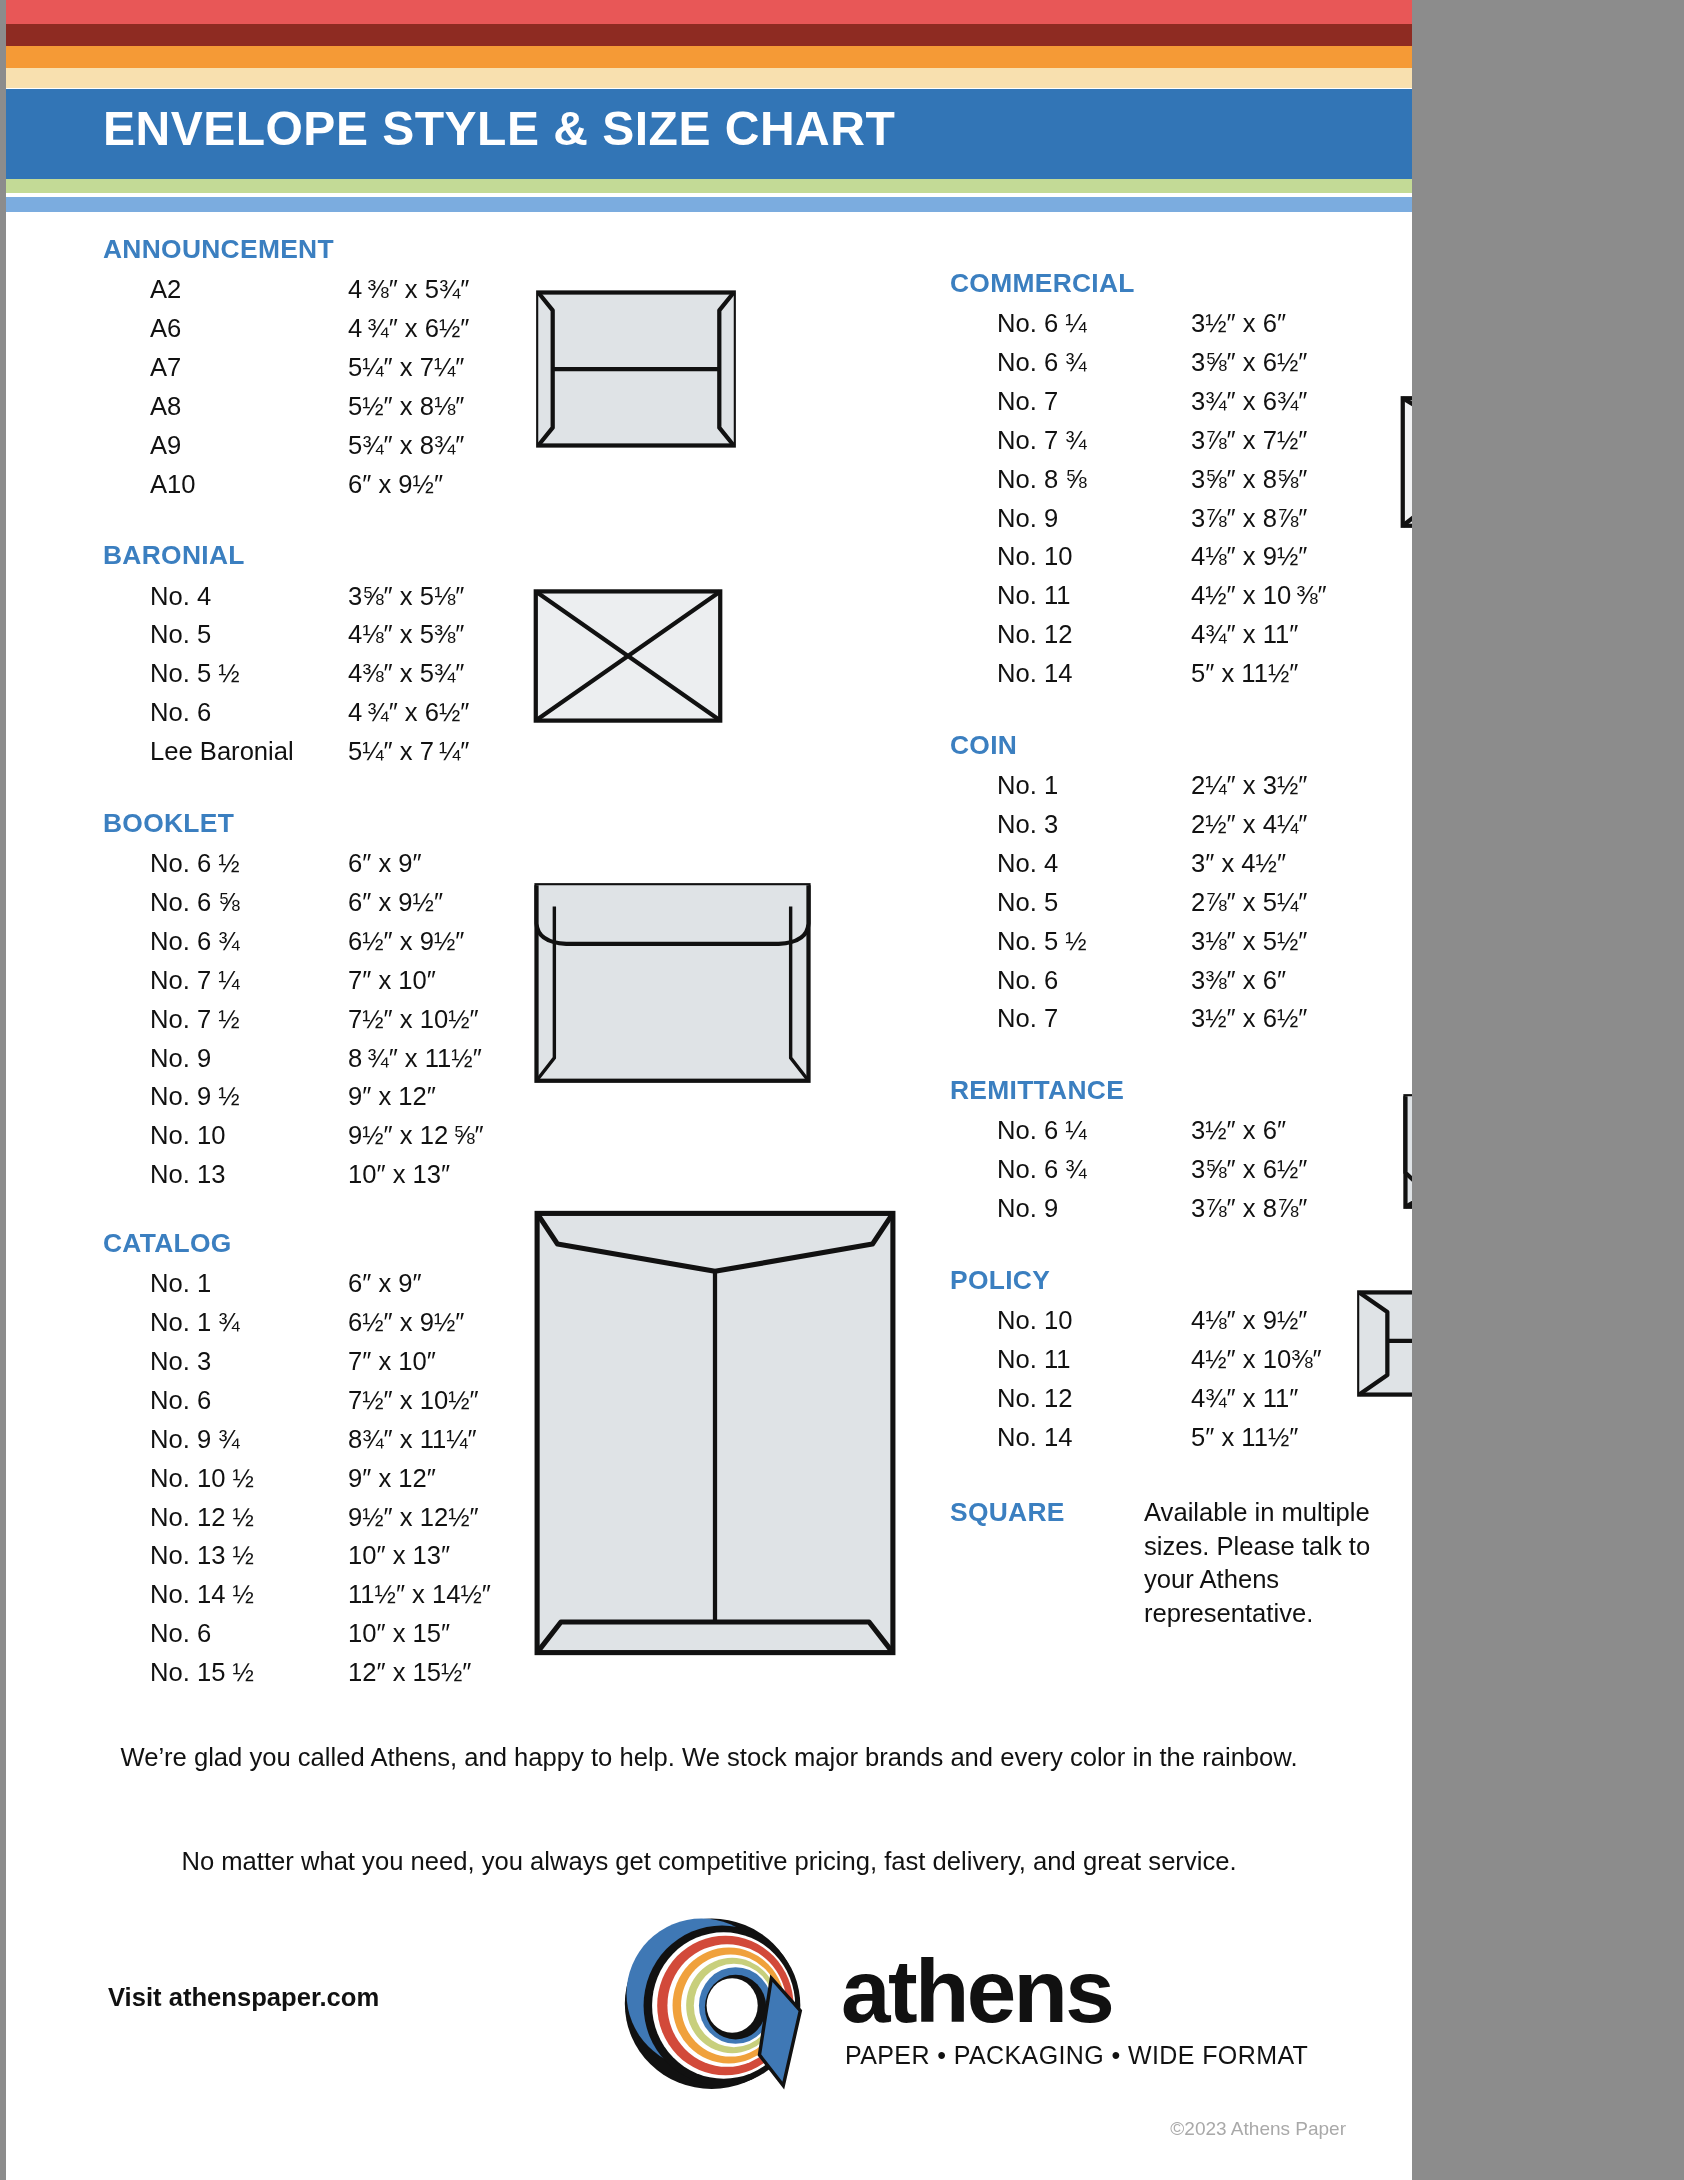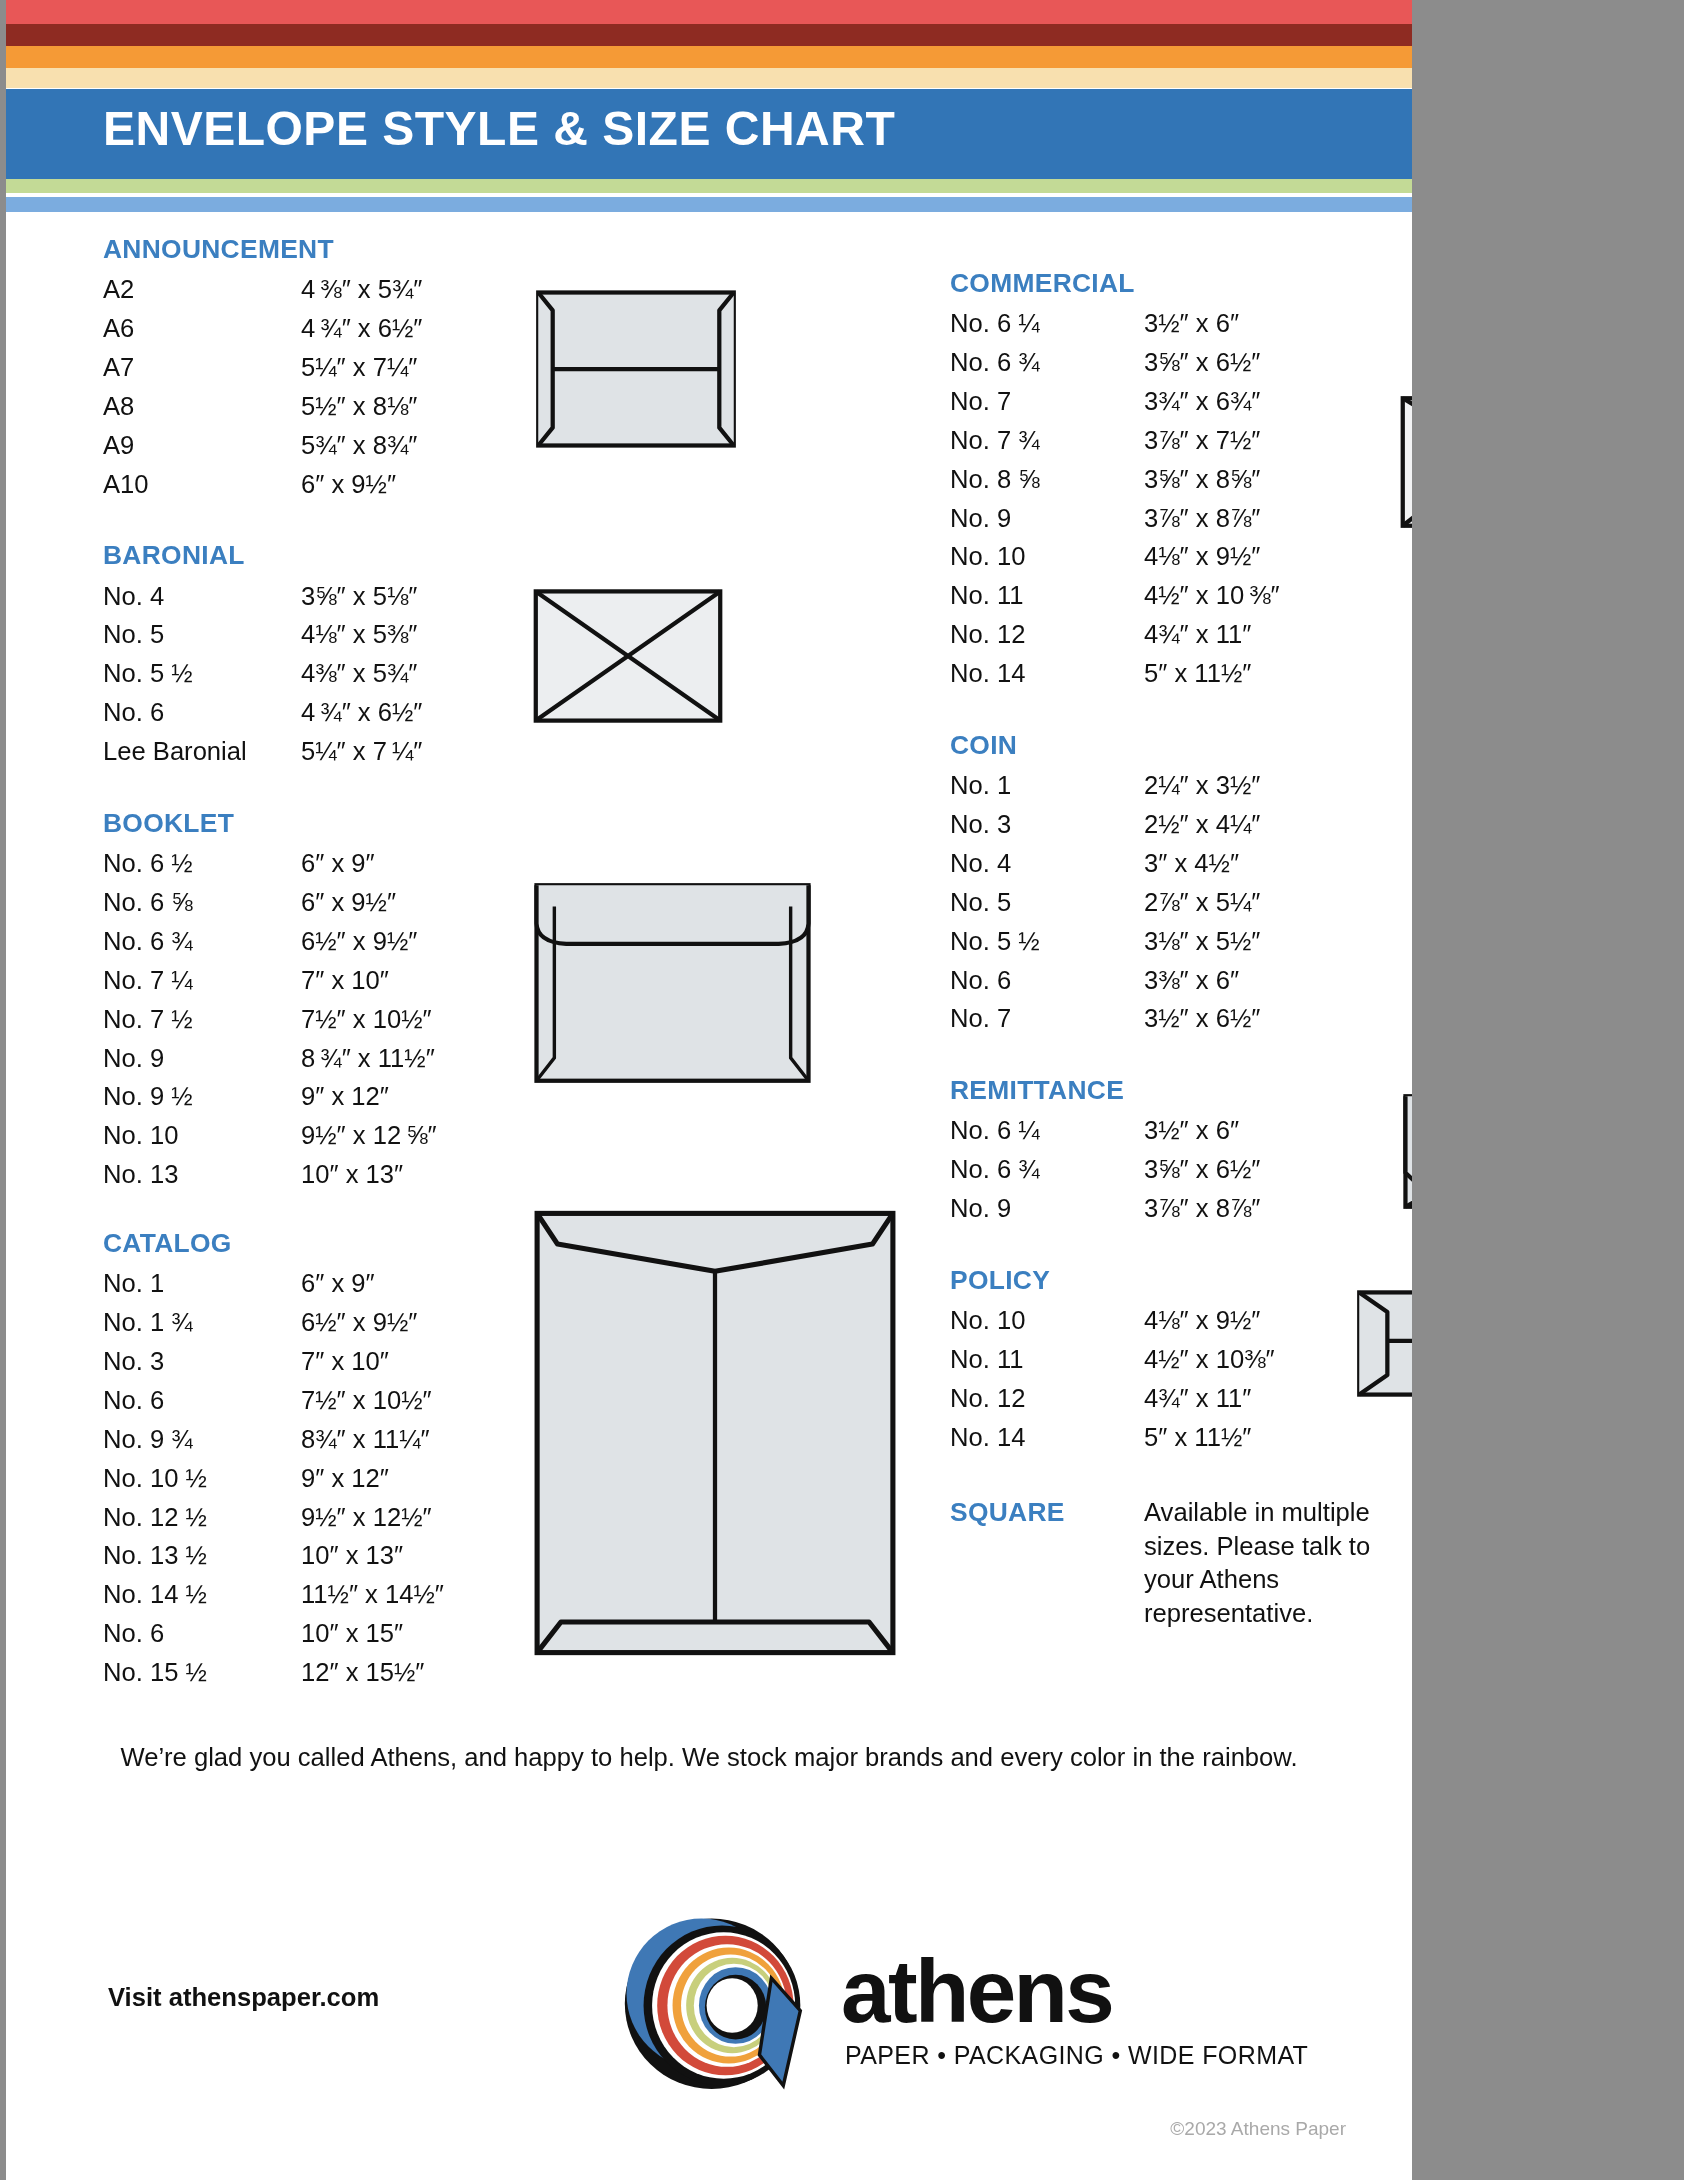--- a/index.html
+++ b/index.html
@@ -55,21 +55,21 @@
   }
   .rows { position: relative; }
   .erow {
     display: flex;
     align-items: baseline;
     font-size: 25.6px;
     color: #111111;
     line-height: 1.52;
     white-space: nowrap;
   }
-  .erow .name { width: 198px; flex: 0 0 198px; }
+  .erow .name { width: 198px; flex: 0 0 198px; margin-left: 47px; }
   .erow .size { flex: 0 0 auto; }
 
   
   .col-right .erow .name { width: 194px; flex: 0 0 194px; }
 
   
   .square-block { display: flex; align-items: flex-start; }
   .square-block .section-title { width: 194px; flex: 0 0 194px; margin-top: 1.7px; }
   .square-note {
     font-size: 25.6px;
@@ -518,20 +518,21 @@
 
   <div class="env" style="left:1416px; top:1474px;">
     <svg width="204" height="189" viewBox="0 0 240 222">
       <rect x="5" y="5" width="230" height="212" fill="#dfe3e6" stroke="#111" stroke-width="5"></rect>
       <path d="M5 5 L5 44 L36 64 L204 64 L235 44 L235 5" fill="#dfe3e6" stroke="#111" stroke-width="5" stroke-linejoin="round"></path>
       <path d="M5 217 L28 196 L212 196 L235 217" fill="none" stroke="#111" stroke-width="5" stroke-linejoin="round"></path>
     </svg>
   </div>
 
   <div class="footer-text foot-l1">We’re glad you called Athens, and happy to help. We stock major brands and every color in the rainbow.</div>
+  <div class="footer-text foot-l3">No matter what you need, you always get competitive pricing, fast delivery, and great service.</div>
 
   <div class="visit">Visit athenspaper.com</div>
 
   <div class="logo-wrap">
     <svg width="213" height="181" viewBox="0 0 250 212" style="position:absolute;left:0;top:1.7px">
       <g transform="translate(118,104)">
         <ellipse cx="-8" cy="0" rx="102" ry="100" fill="#111"></ellipse>
         <ellipse cx="-20" cy="-12" rx="88" ry="88" fill="#3f78b5"></ellipse>
         <ellipse cx="4" cy="2" rx="92" ry="94" fill="#111"></ellipse>
         <ellipse cx="6" cy="2" rx="84" ry="86" fill="#ffffff"></ellipse>

